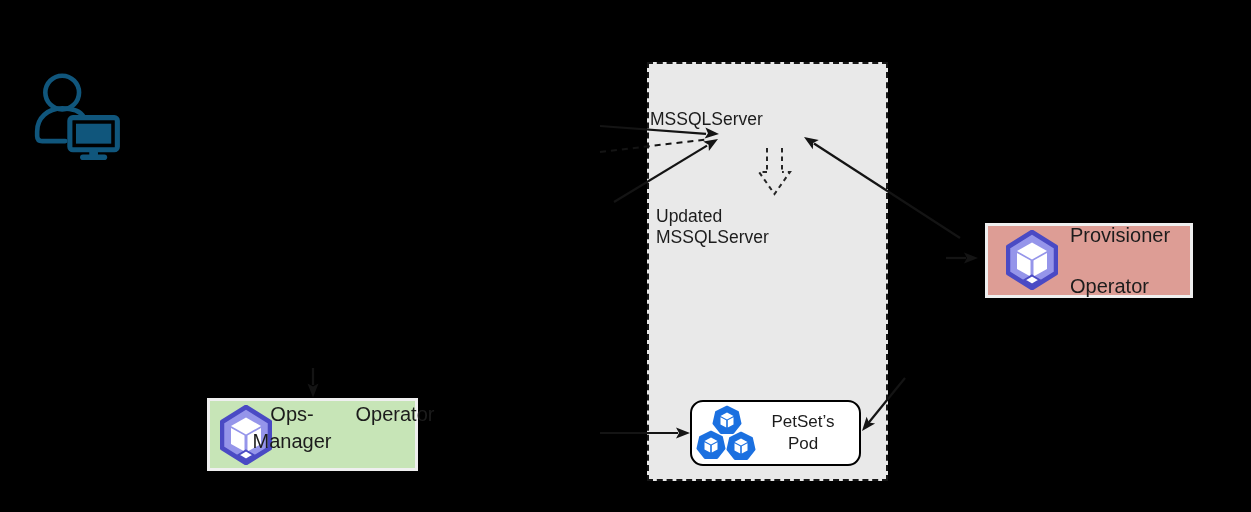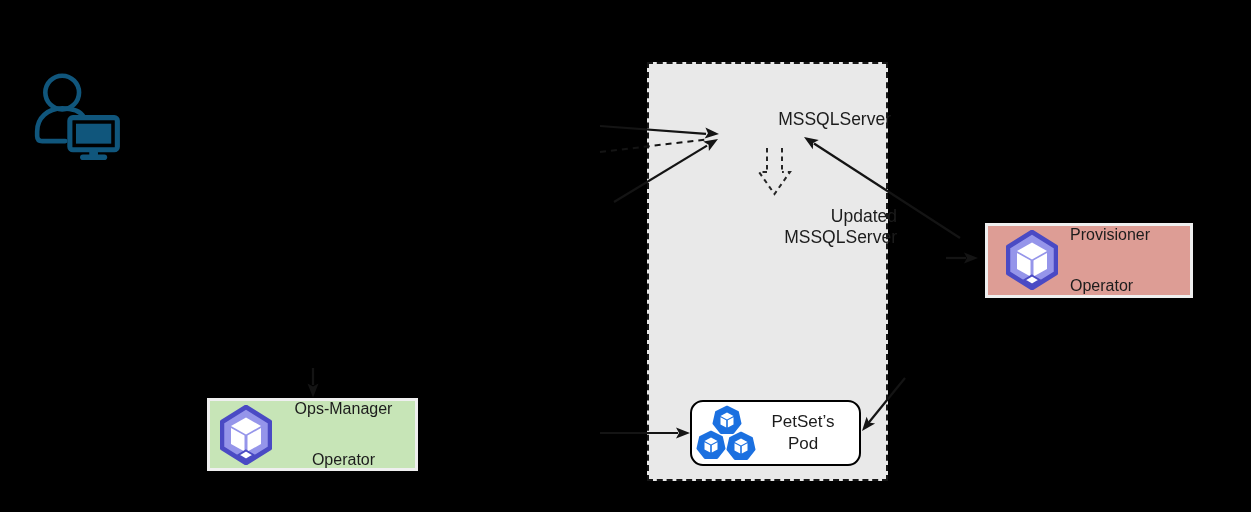--- a/index.html
+++ b/index.html
@@ -10,32 +10,32 @@
     --operator-outline:#4a4ac4; --operator-fill:#9595ea;
     --pod-blue:#1b70e0; --pod-box-fill:#ffffff; --pod-box-border:#000000;
   }
   html,body{margin:0;padding:0;background:var(--background);}
   .stage{position:relative;width:1251px;height:512px;background:var(--background);
          overflow:hidden;font-family:"Liberation Sans",sans-serif;color:var(--text);}
   .stage *{box-sizing:border-box;}
   .abs{position:absolute;}
   .panel{left:647px;top:62px;width:241px;height:419px;background:var(--panel-fill);
          border:2px dashed var(--panel-border);}
-  .lbl{text-align:right;font-size:17.5px;line-height:21px;color:var(--text);white-space:nowrap;}
+  .lbl{text-align:left;font-size:17.5px;line-height:21px;color:var(--text);white-space:nowrap;}
   .lbl span{display:block;}
   .lbl-mssql{left:650px;top:109px;width:241px;}
   .lbl-updated{left:656px;top:206px;width:241px;}
   .opbox{display:block;}
   .opbox-green{left:207px;top:398px;width:211px;height:73px;background:var(--ops-manager-box);
                border:3px solid var(--box-border);}
   .opbox-pink{left:985px;top:223px;width:208px;height:75px;background:var(--provisioner-box);
               border:3px solid var(--box-border);}
-  .optext{position:absolute;font-size:16px;line-height:26.5px;color:var(--text);gap:24px;}
+  .optext{position:absolute;font-size:20px;line-height:26.5px;color:var(--text);gap:24px;}
   .optext span{display:block;}
-  .optext-green{left:64px;right:2px;top:0;bottom:0;display:flex;flex-direction:column;
+  .optext-green{left:64px;right:2px;top:0;bottom:0;display:flex;flex-direction:row;
                 justify-content:center;text-align:center;}
   .optext-pink{left:82px;top:0;bottom:0;display:flex;flex-direction:column;
                justify-content:center;text-align:left;}
   .op-icon{position:absolute;}
   .podbox{left:690px;top:400px;width:171px;height:66px;background:var(--pod-box-fill);
           border:2.5px solid var(--pod-box-border);border-radius:13px;}
   .pods-svg{left:695px;top:404px;}
   .podtext{left:752px;top:400px;width:102px;height:66px;display:flex;flex-direction:column;
            justify-content:center;text-align:center;font-size:17px;line-height:22.5px;
            color:var(--text);}

